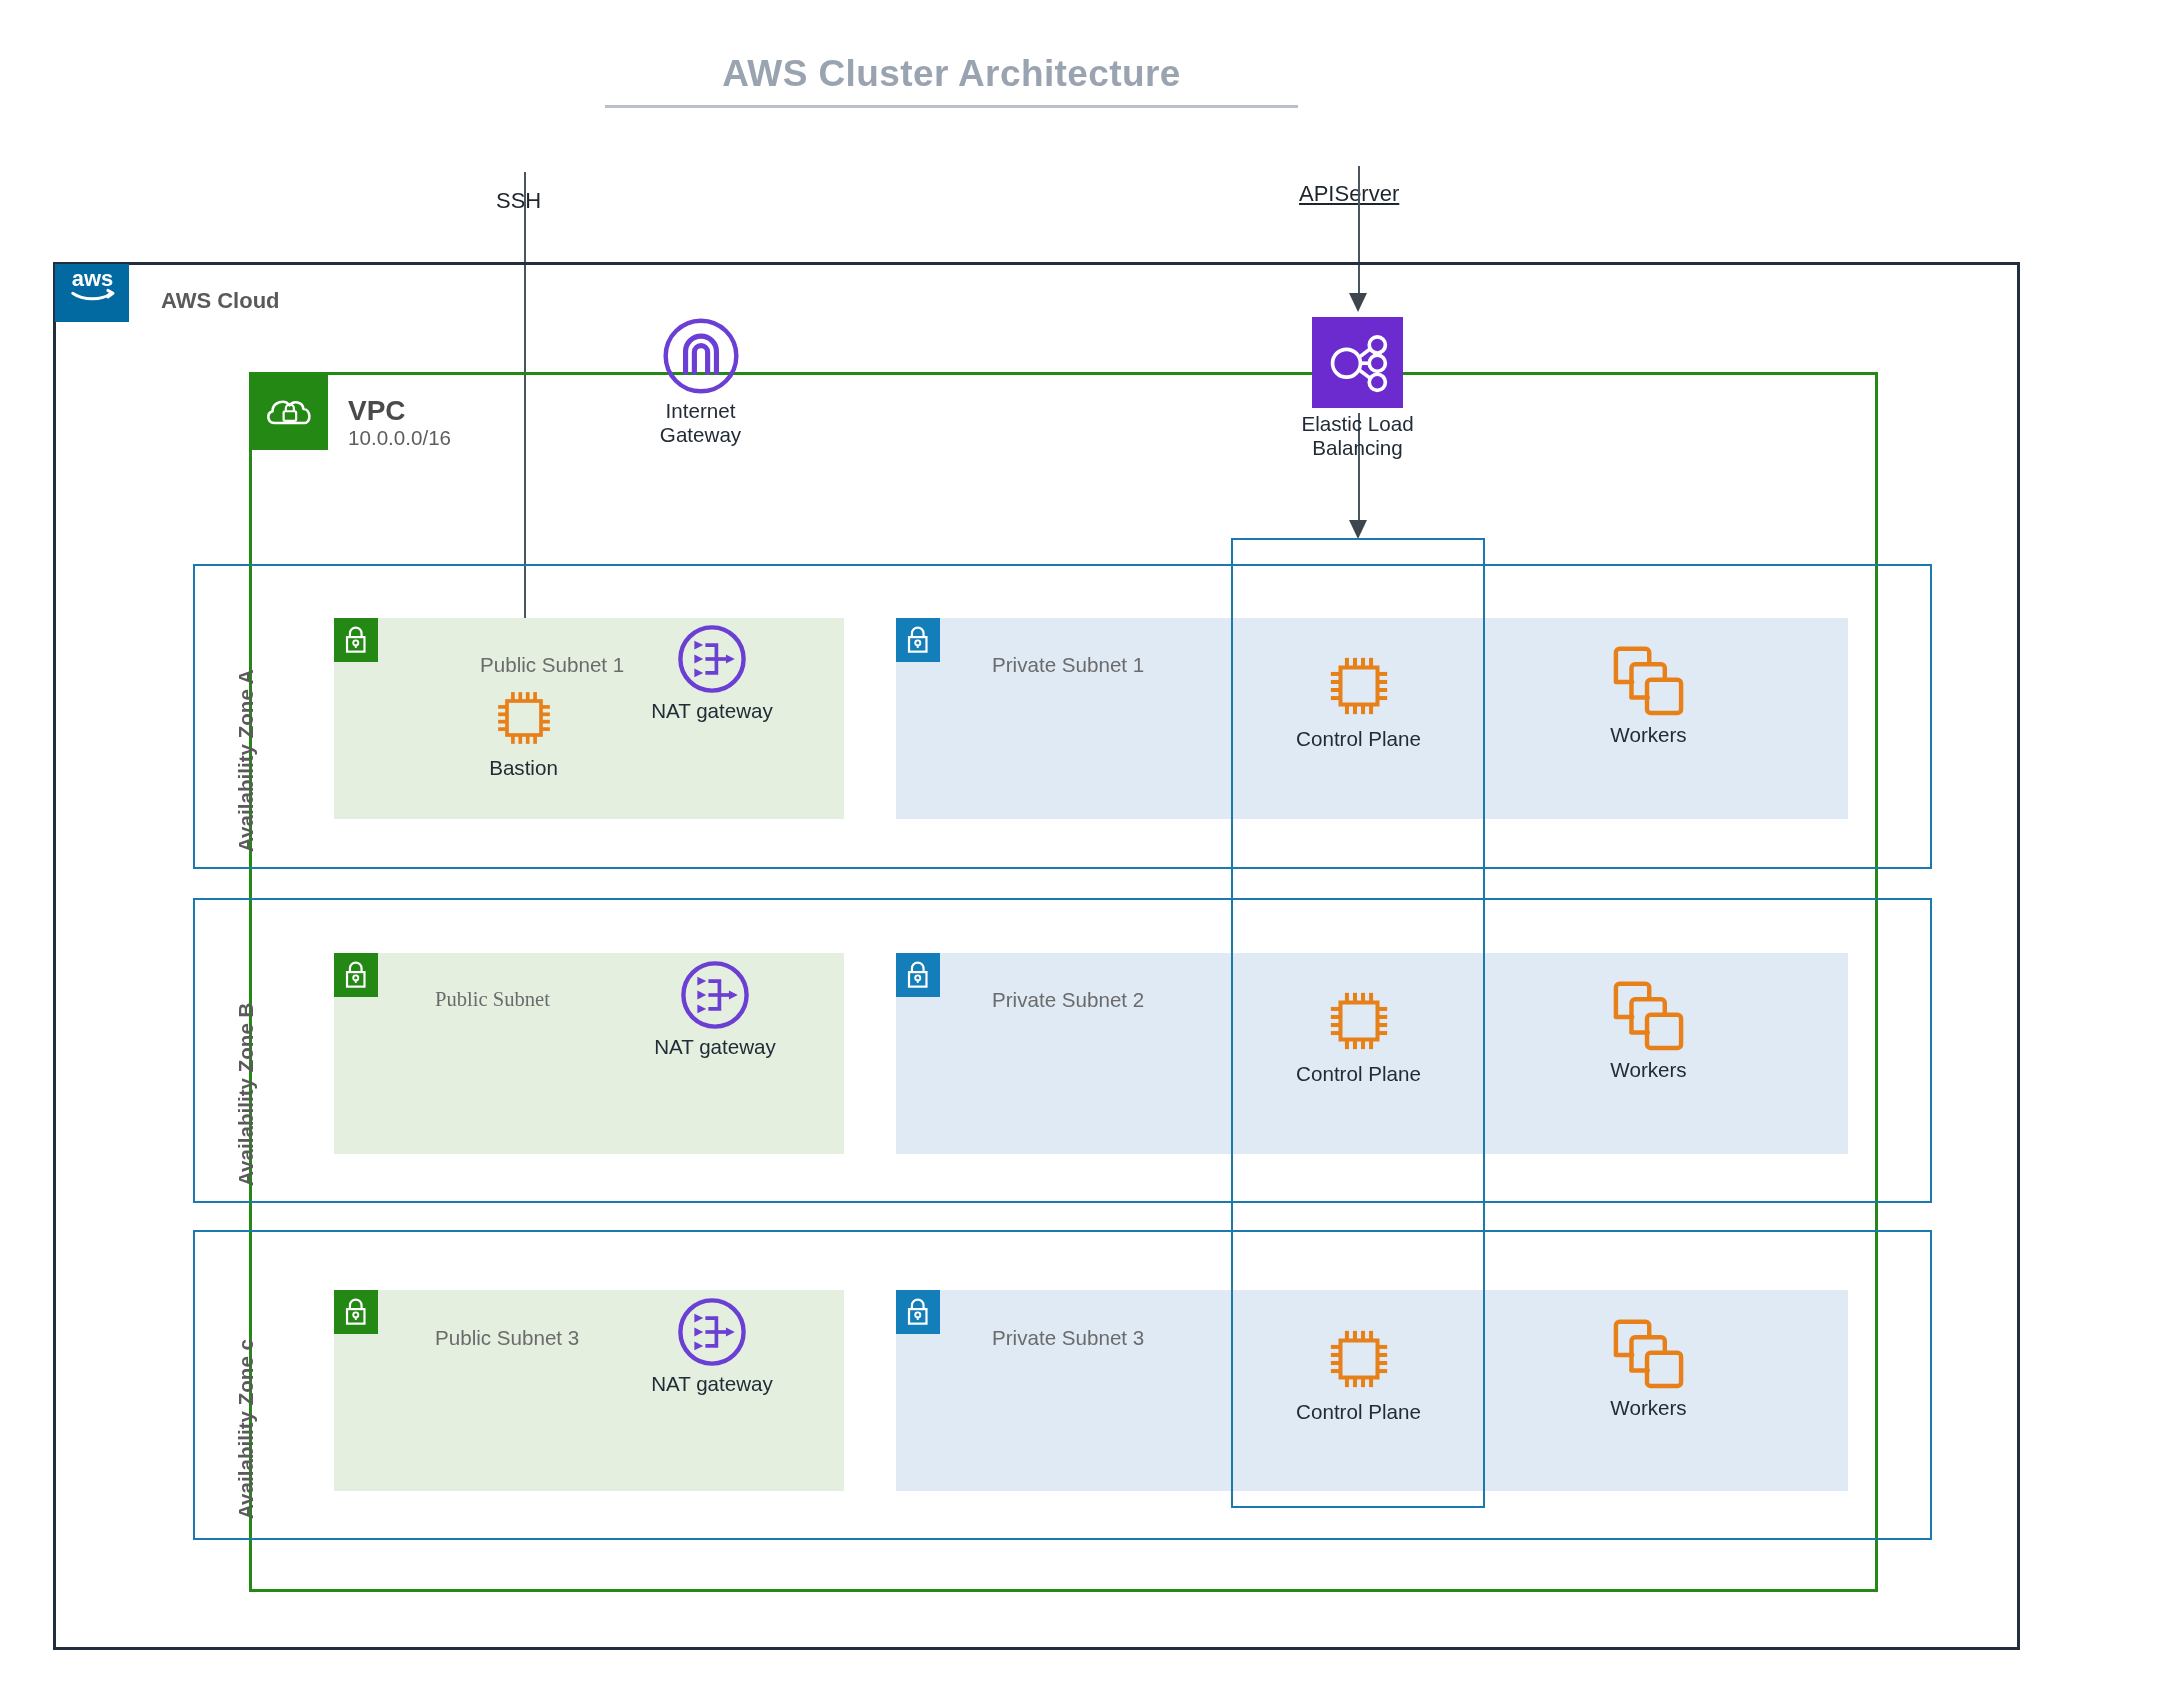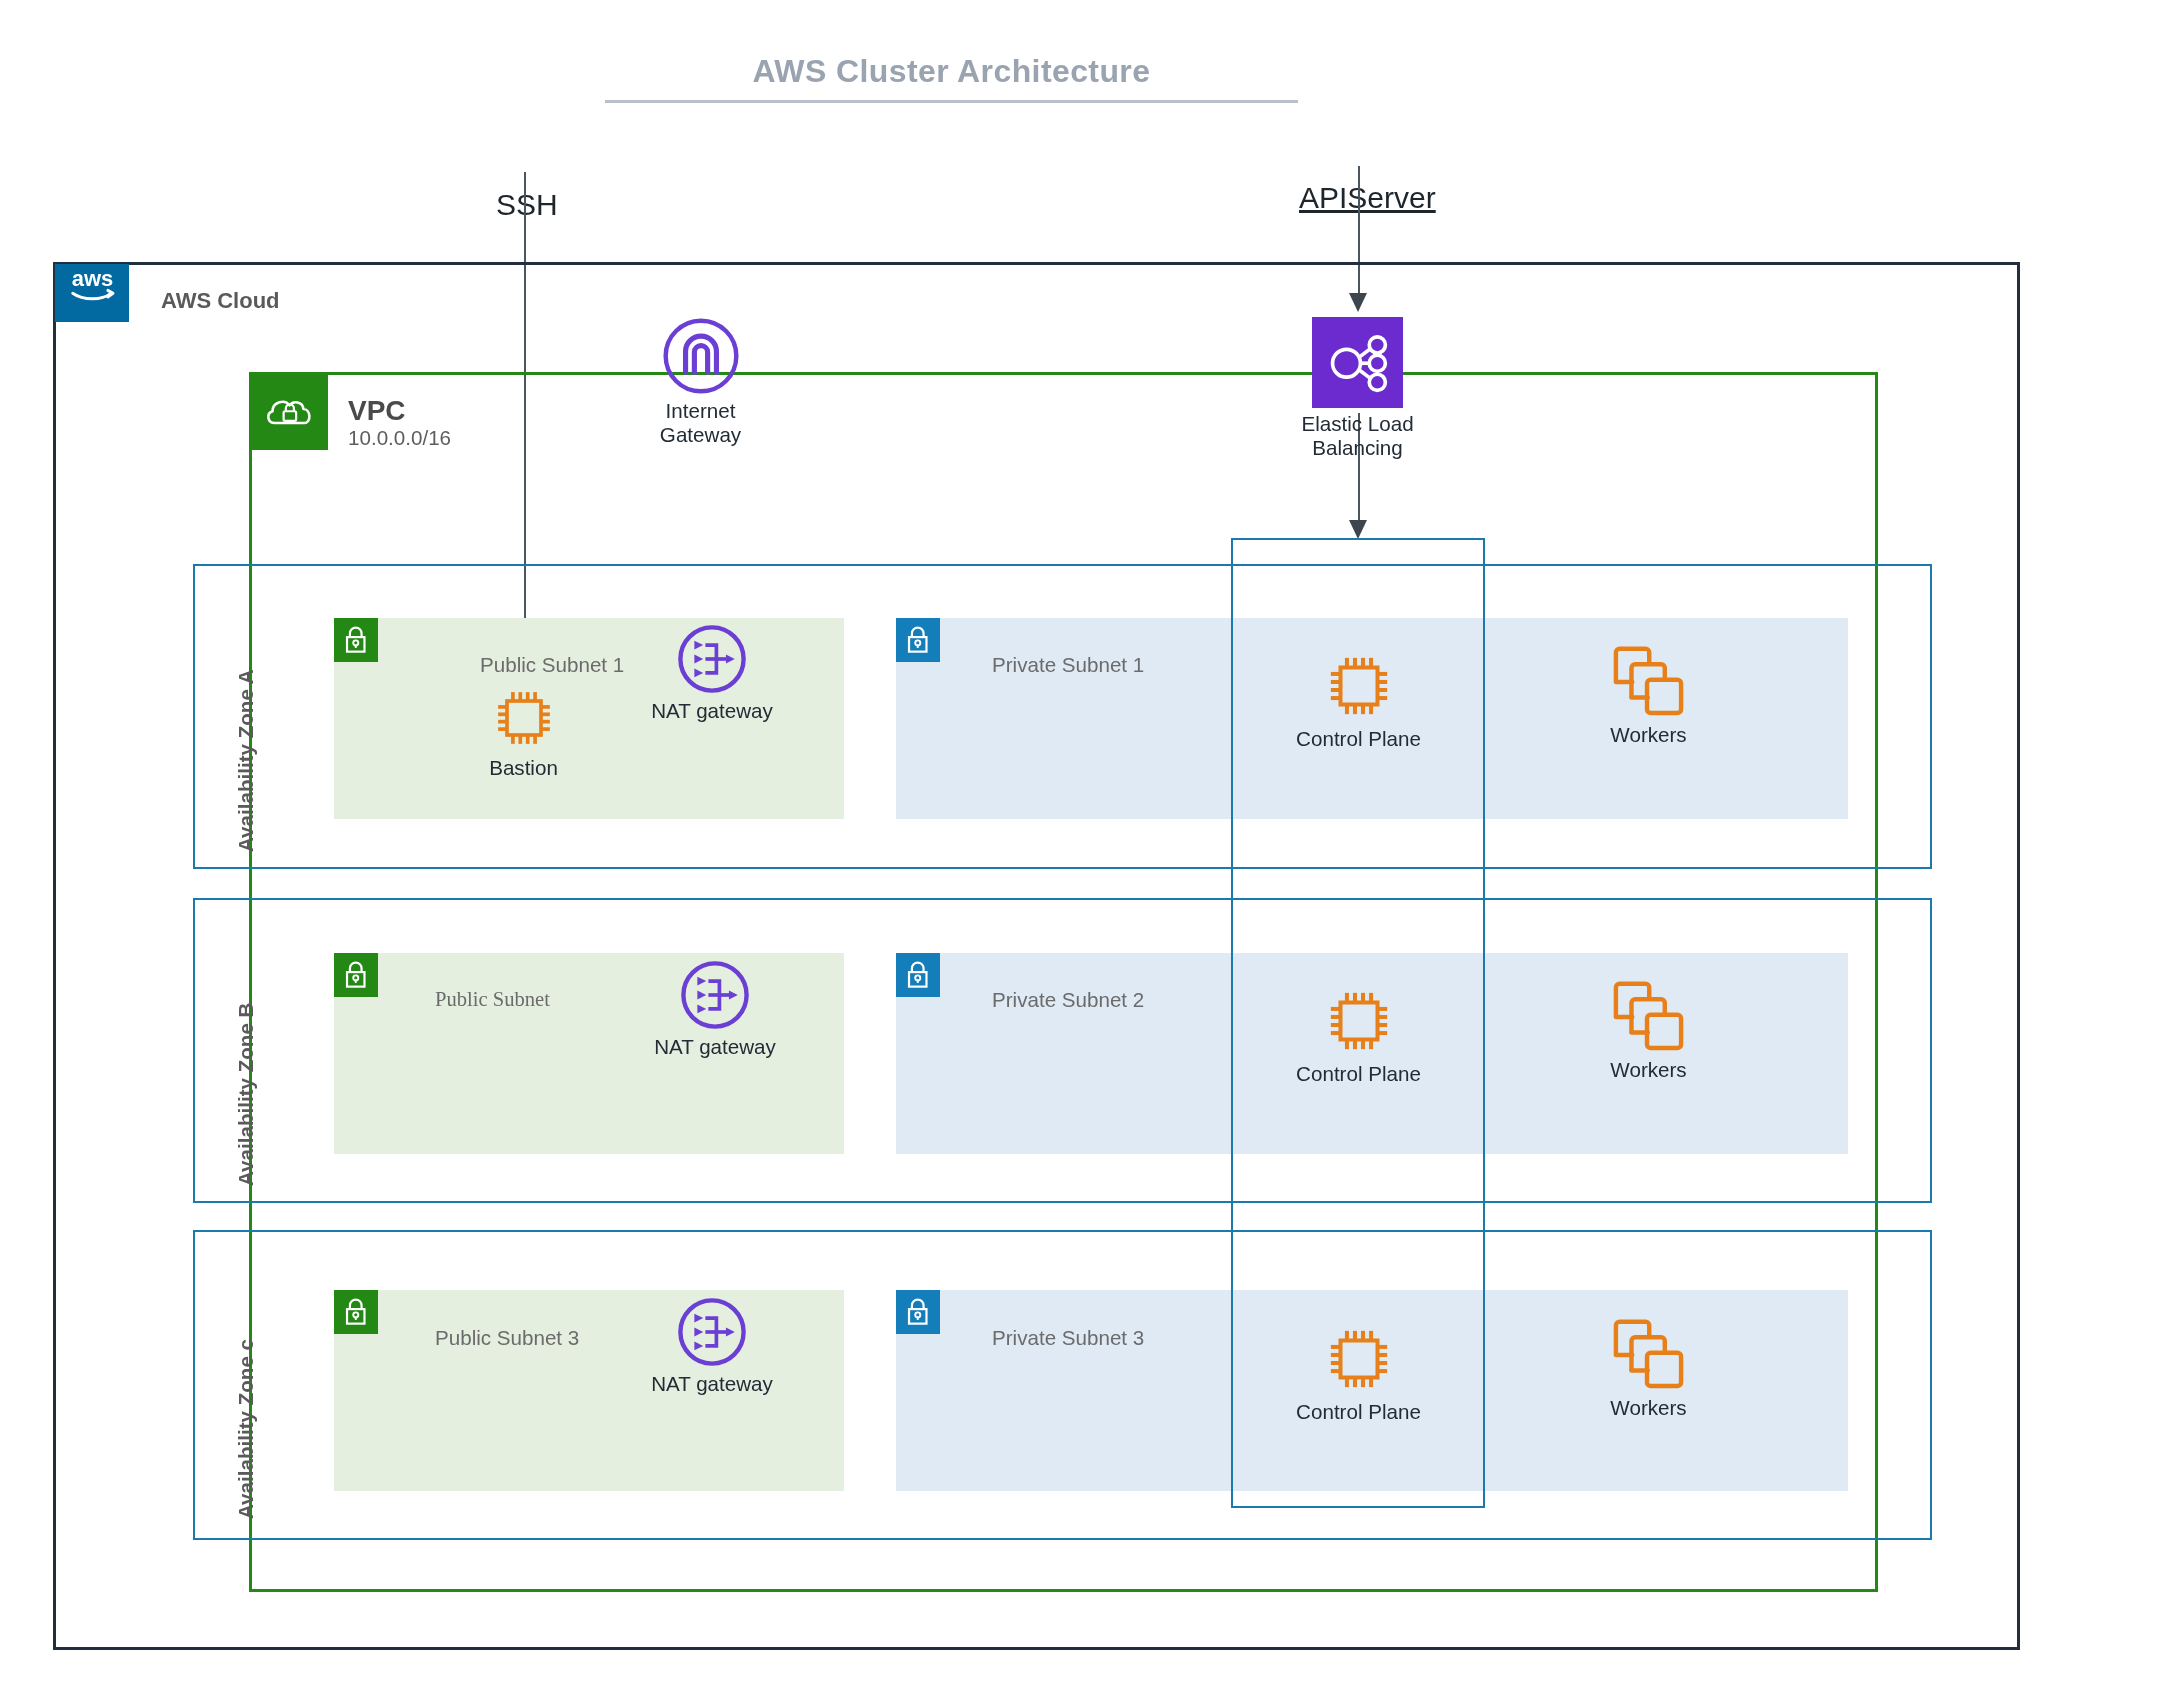--- a/index.html
+++ b/index.html
@@ -14,21 +14,21 @@
   }
 
   
   #title-wrap {
     position:absolute;
     left:605px; top:53px;
     width:693px;
     text-align:center;
   }
   #title-text {
-    font-size:32px;
+    font-size:37px;
     font-weight:bold;
     color:#9aa3b0;
     letter-spacing:0.4px;
     white-space:nowrap;
   }
   #title-rule {
     margin-top:10.3px;
     height:2.9px;
     background:#b9c0ca;
     width:100%;
@@ -149,21 +149,21 @@
   .vline { position:absolute; width:1.5px; background:#4a5560; }
   .arrow-head {
     position:absolute;
     width:0; height:0;
     border-left:9.6px solid transparent;
     border-right:9.6px solid transparent;
     border-top:19px solid #3d464f;
   }
   .conn-label {
     position:absolute;
-    font-size:30px;
+    font-size:22px;
     color:#1d252d;
     white-space:nowrap;
   }
 
   svg { display:block; }
 </style>
 </head>
 <body>
 
 <div id="canvas">

